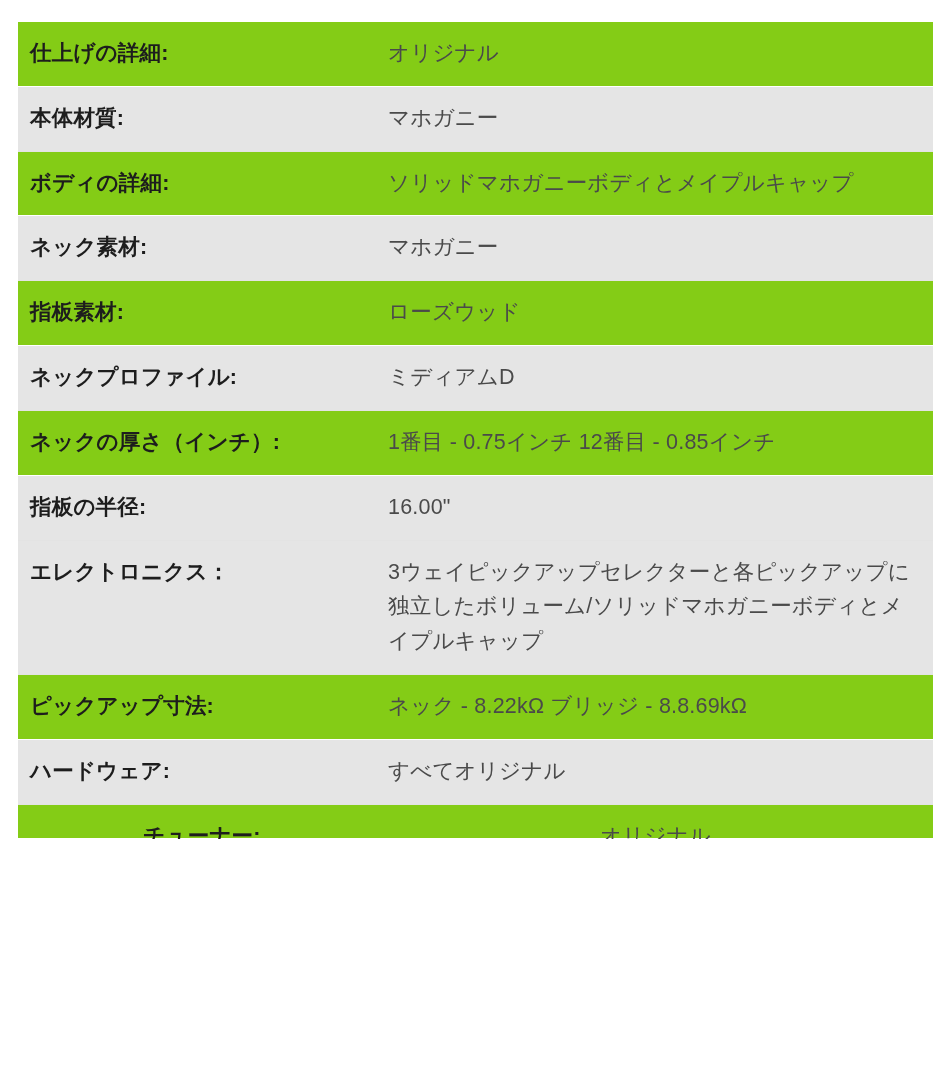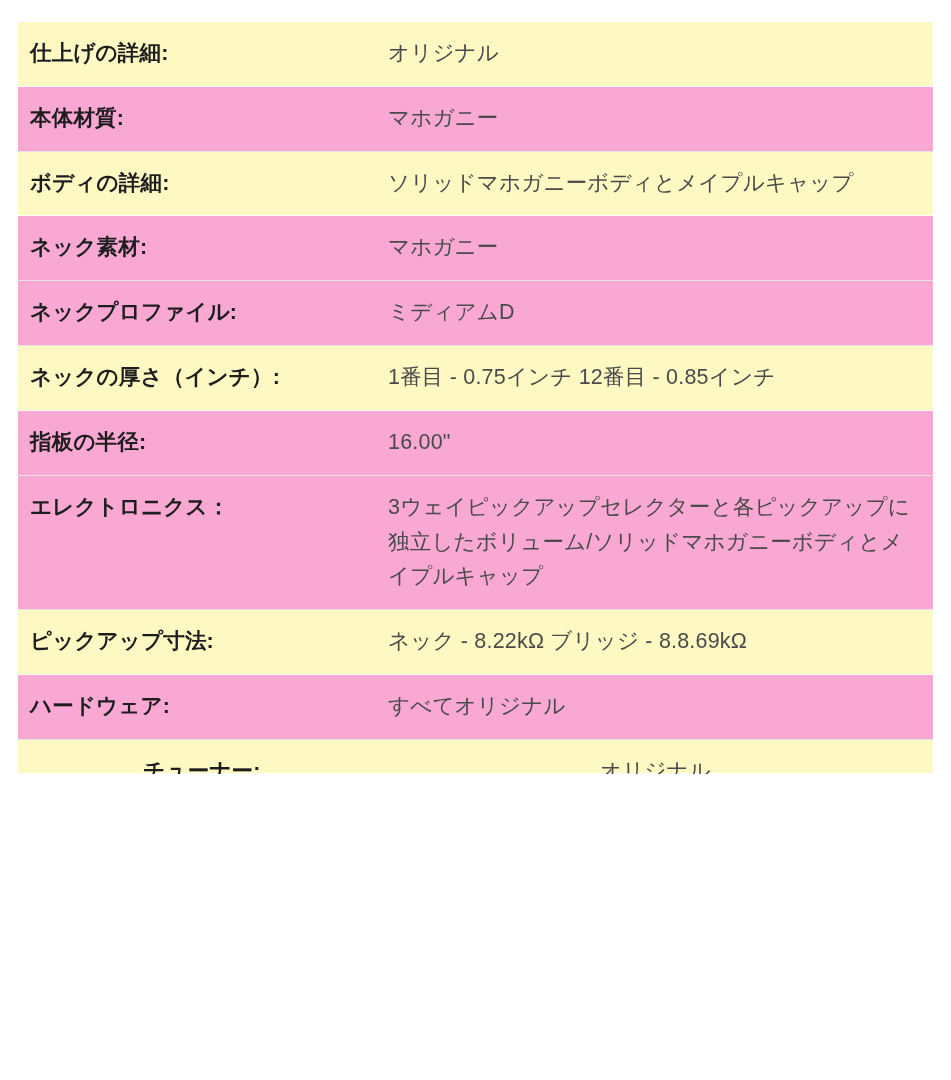--- a/index.html
+++ b/index.html
@@ -23,24 +23,24 @@
     padding: 0 18px;
     overflow: hidden;
   }
   .spec-table {
     width: 100%;
     border-collapse: collapse;
     table-layout: fixed;
     margin-top: 22px;
   }
   .spec-table tr.shade td {
-    background: #fef9c3;
+    background: #84cc16;
   }
   .spec-table tr.plain td {
-    background: #f9a8d4;
+    background: #e5e5e5;
     margin-top: 48px;
   }
   .spec-table td {
     vertical-align: top;
     padding: 14px 10px 16px 12px;
     font-size: 21.5px;
     line-height: 1.62;
     letter-spacing: 0.2px;
     color: #2b2b2b;
     border: none;
@@ -88,20 +88,24 @@
         <td class="value">マホガニー</td>
       </tr>
       <tr class="shade">
         <td class="label">ボディの詳細:</td>
         <td class="value">ソリッドマホガニーボディとメイプルキャップ</td>
       </tr>
       <tr class="plain">
         <td class="label">ネック素材:</td>
         <td class="value">マホガニー</td>
       </tr>
+      <tr class="shade">
+        <td class="label">指板素材:</td>
+        <td class="value">ローズウッド</td>
+      </tr>
       <tr class="plain">
         <td class="label">ネックプロファイル:</td>
         <td class="value">ミディアムD</td>
       </tr>
       <tr class="shade">
         <td class="label">ネックの厚さ（インチ）:</td>
         <td class="value">1番目 - 0.75インチ 12番目 - 0.85インチ</td>
       </tr>
       <tr class="plain">
         <td class="label">指板の半径:</td>

